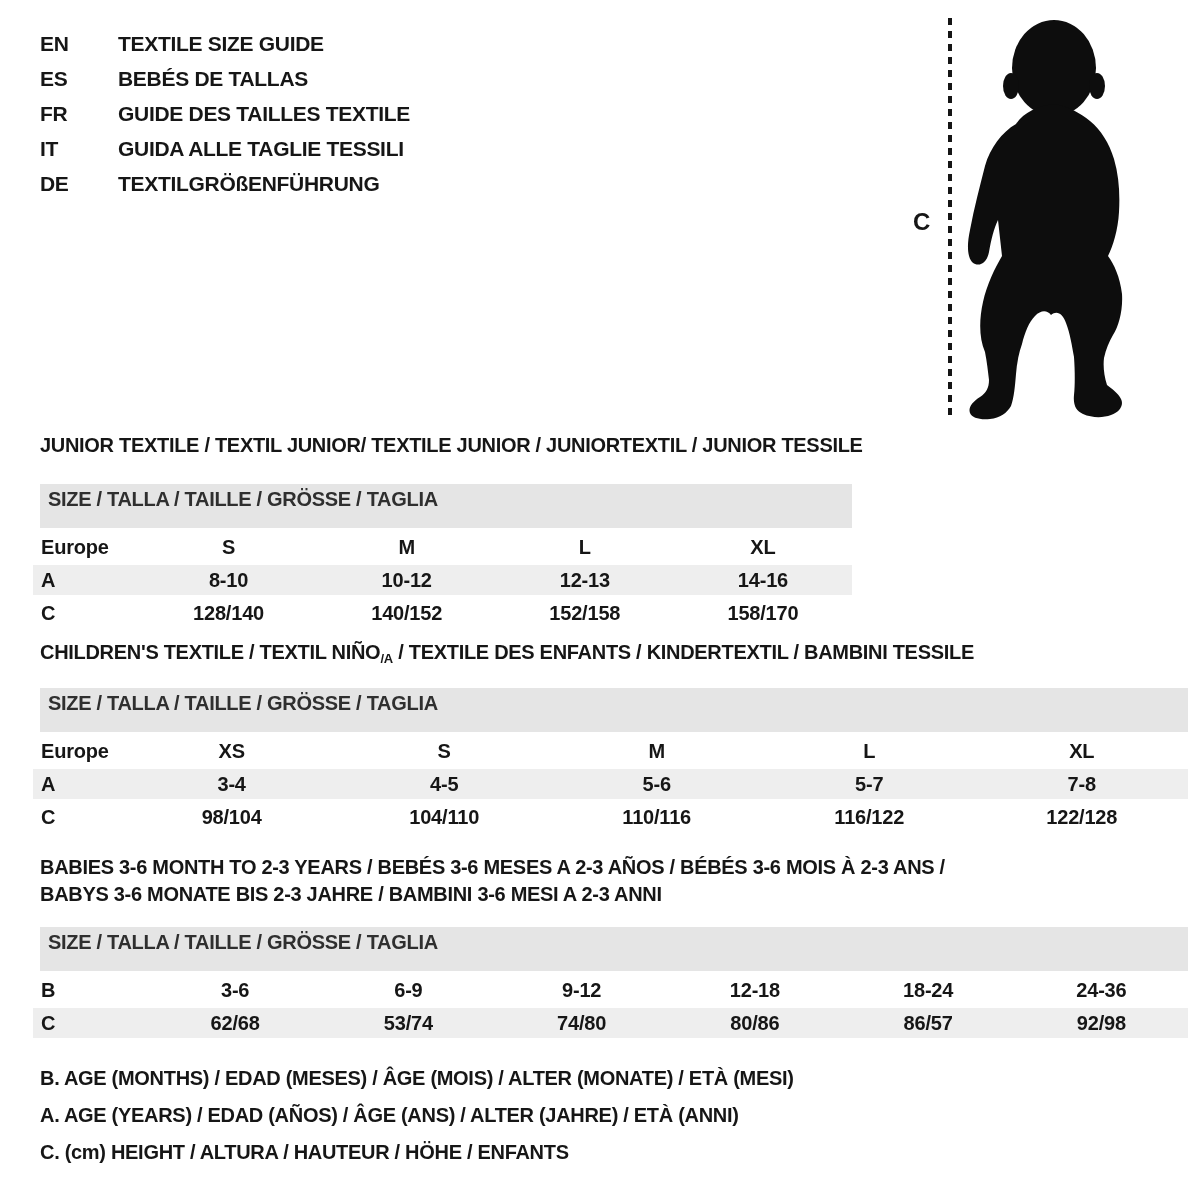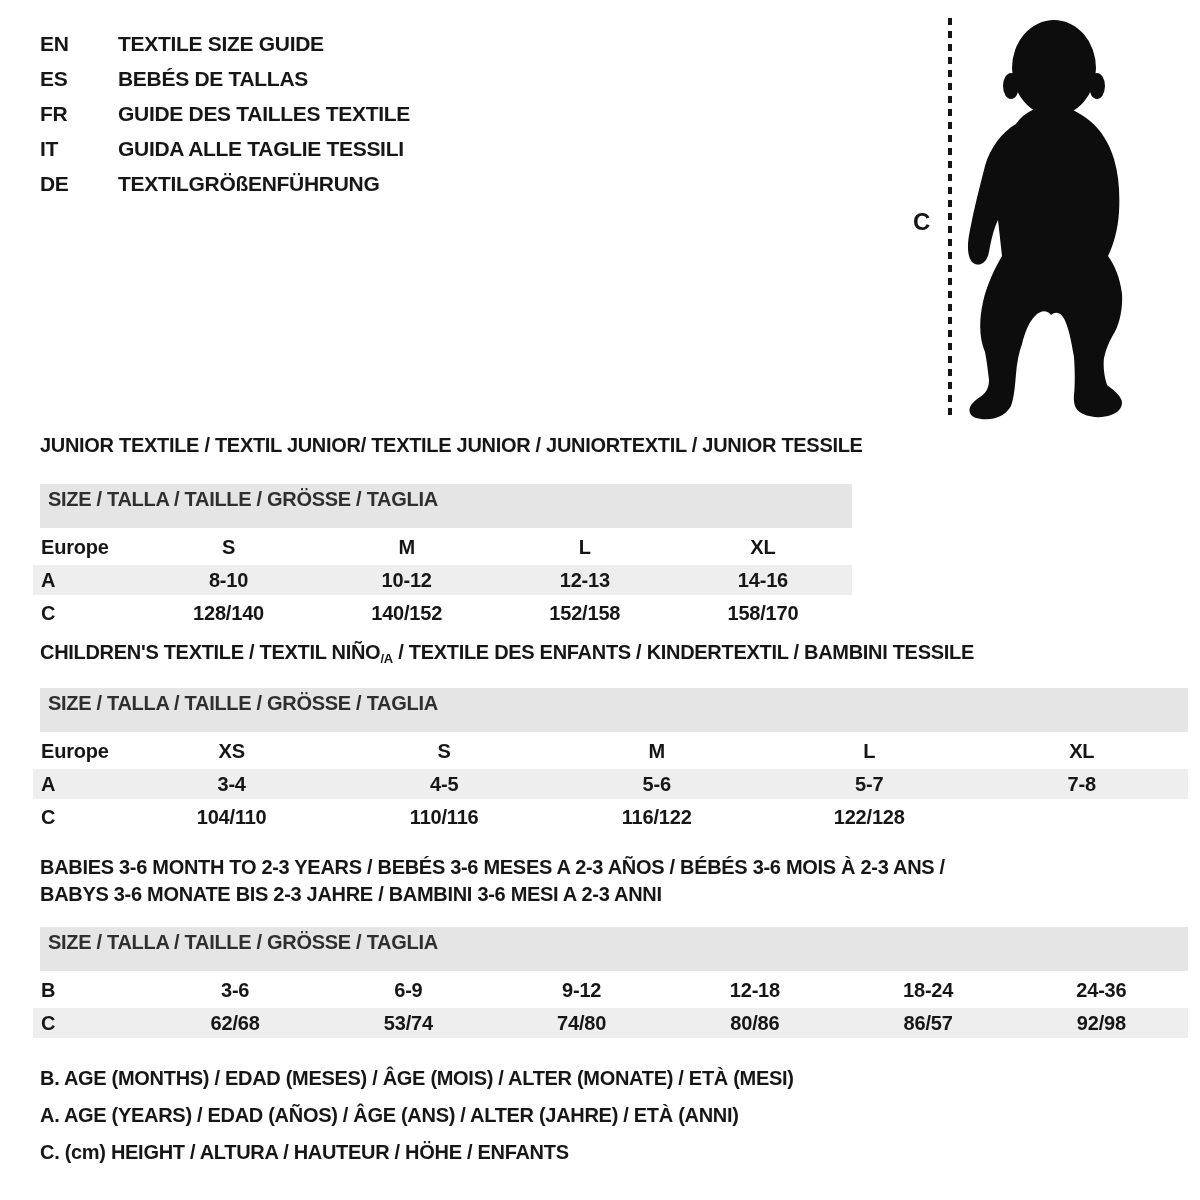--- a/index.html
+++ b/index.html
@@ -162,20 +162,21 @@
         <div class="row striped">
           <div class="cell label">A</div>
           <div class="cell">3-4</div>
           <div class="cell">4-5</div>
           <div class="cell">5-6</div>
           <div class="cell">5-7</div>
           <div class="cell">7-8</div>
         </div>
         <div class="row">
           <div class="cell label">C</div>
+          <div class="cell">98/104</div>
           <div class="cell">104/110</div>
           <div class="cell">110/116</div>
           <div class="cell">116/122</div>
           <div class="cell">122/128</div>
         </div>
       </div>
   </div>
 
   <div class="section-title" style="top:856px;">BABIES 3-6 MONTH TO 2-3 YEARS / BEBÉS 3-6 MESES A 2-3 AÑOS / BÉBÉS 3-6 MOIS À 2-3 ANS /</div>
   <div class="section-title" style="top:883px;">BABYS 3-6 MONATE BIS 2-3 JAHRE / BAMBINI 3-6 MESI A 2-3 ANNI</div>

